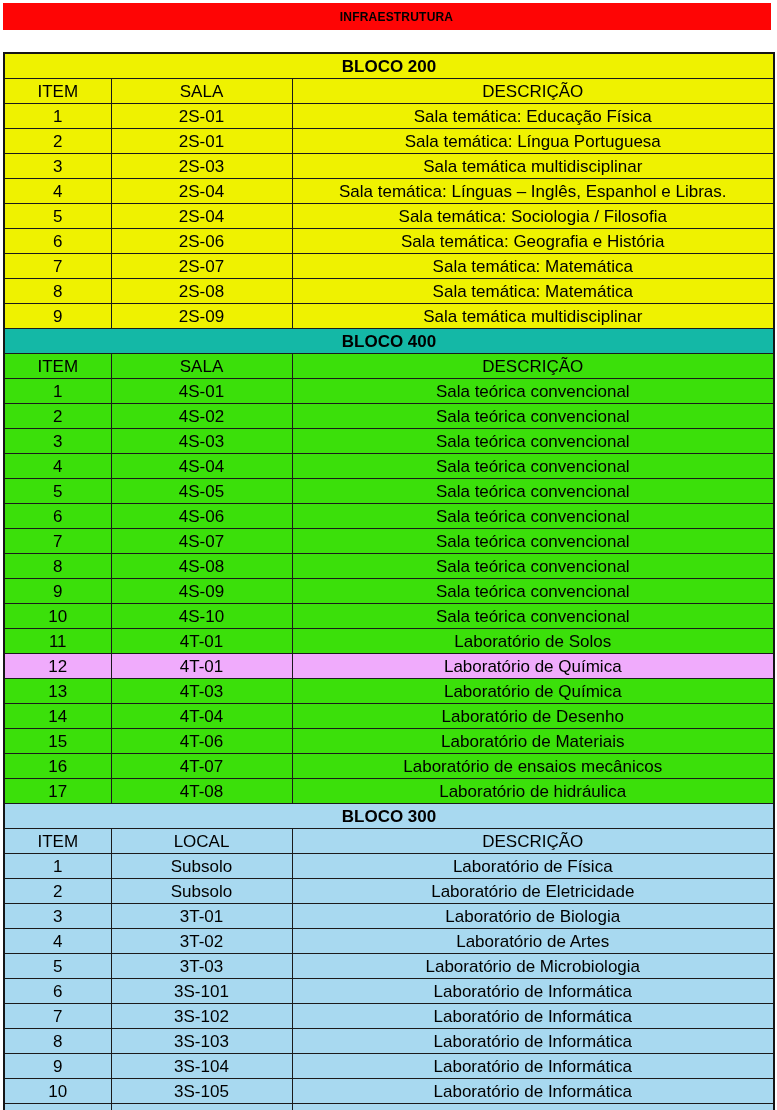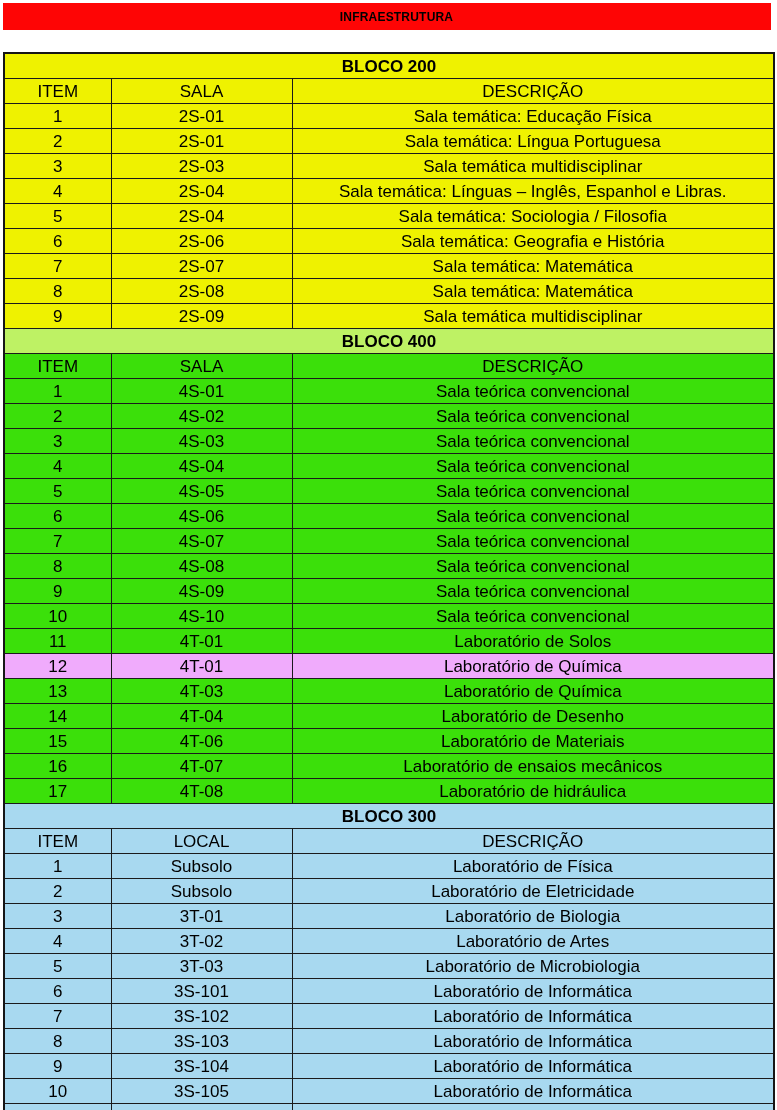--- a/index.html
+++ b/index.html
@@ -128,21 +128,21 @@
       <tr style="background: rgb(239, 242, 0);">
         <td>8</td>
         <td>2S-08</td>
         <td>Sala temática: Matemática</td>
       </tr>
       <tr style="background: rgb(239, 242, 0);">
         <td>9</td>
         <td>2S-09</td>
         <td>Sala temática multidisciplinar</td>
       </tr>
-      <tr style="background: #bef264;">
+      <tr style="background: #14b8a6;">
         <td colspan="3" class="section-header-cell">BLOCO 400</td>
       </tr>
       <tr class="col-header-row" style="background: rgb(59, 224, 10);">
         <td>ITEM</td>
         <td>SALA</td>
         <td>DESCRIÇÃO</td>
       </tr>
       <tr style="background: rgb(59, 224, 10);">
         <td>1</td>
         <td>4S-01</td>

